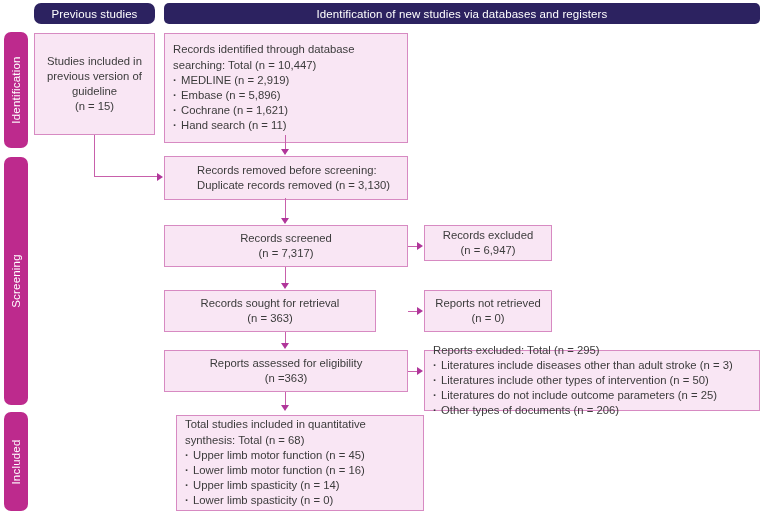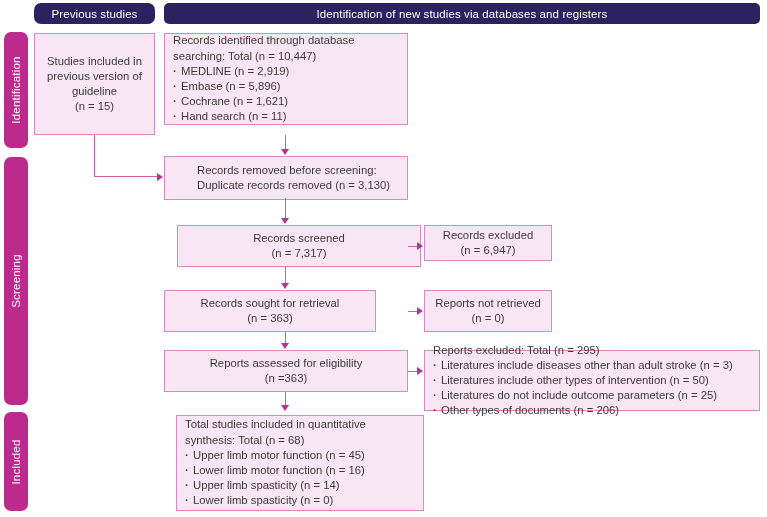--- a/index.html
+++ b/index.html
@@ -111,37 +111,37 @@
     <span>Included</span>
   </div>
 
   <div class="box center" style="left:34px;top:33px;width:121px;height:102px;">
     <div>Studies included in</div>
     <div>previous version of</div>
     <div>guideline</div>
     <div>(n = 15)</div>
   </div>
 
-  <div class="box left" style="left:164px;top:33px;width:244px;height:92px;">
+  <div class="box left" style="left:164px;top:33px;width:244px;height:110px;">
     <div>Records identified through database</div>
     <div>searching: Total (n = 10,447)</div>
     <ul>
       <li class="bullet">MEDLINE (n = 2,919)</li>
       <li class="bullet">Embase (n = 5,896)</li>
       <li class="bullet">Cochrane (n = 1,621)</li>
       <li class="bullet">Hand search (n = 11)</li>
     </ul>
   </div>
 
   <div class="box left" style="left:164px;top:156px;width:244px;height:44px;padding-left:32px;">
     <div>Records removed before screening:</div>
     <div>Duplicate records removed (n = 3,130)</div>
   </div>
 
-  <div class="box center" style="left:177px;top:225px;width:244px;height:42px;">
+  <div class="box center" style="left:164px;top:225px;width:244px;height:42px;">
     <div>Records screened</div>
     <div>(n = 7,317)</div>
   </div>
 
   <div class="box center" style="left:424px;top:225px;width:128px;height:36px;">
     <div>Records excluded</div>
     <div>(n = 6,947)</div>
   </div>
 
   <div class="box center" style="left:164px;top:290px;width:212px;height:42px;">

